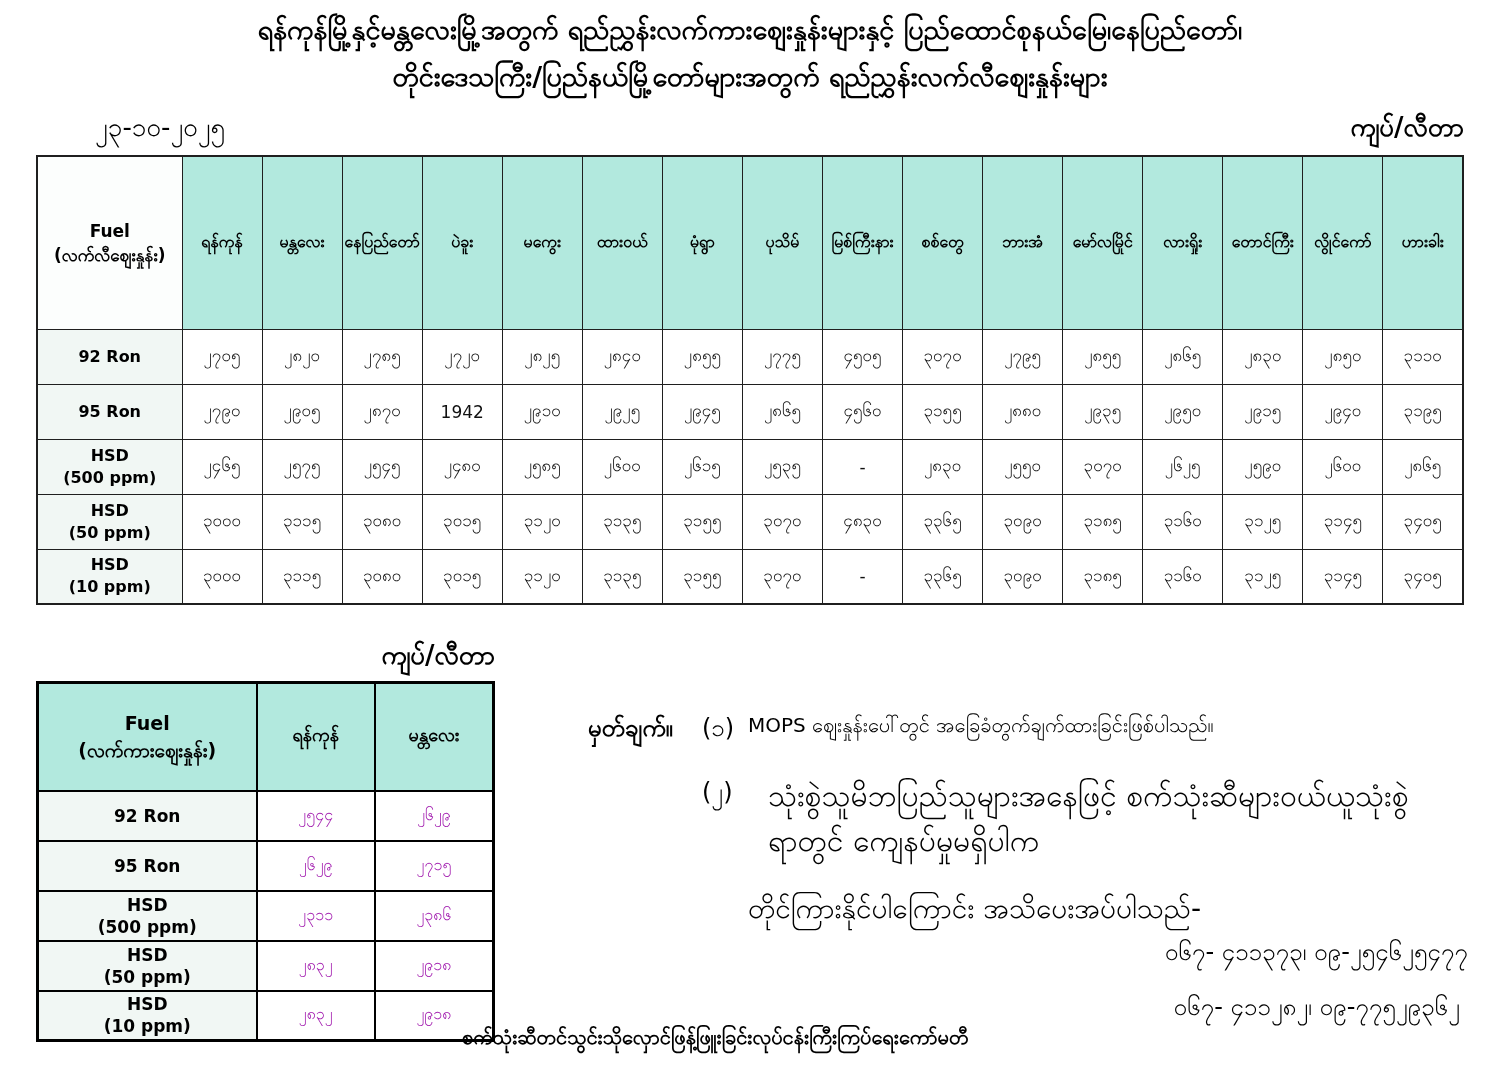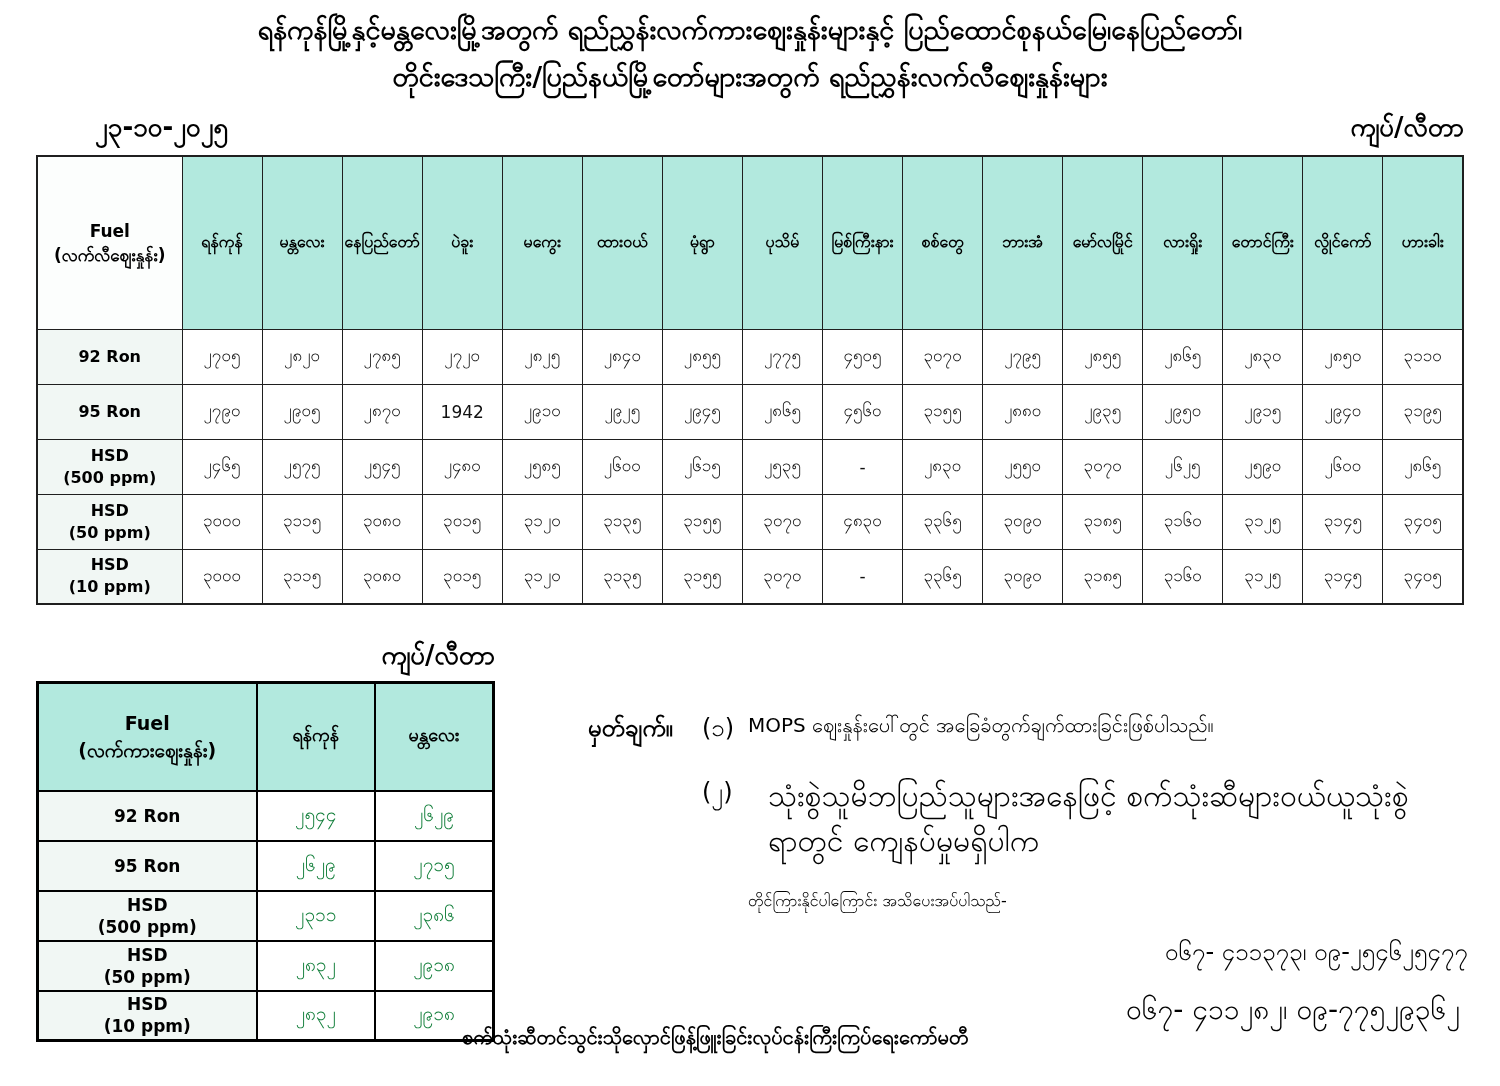--- a/index.html
+++ b/index.html
@@ -11,21 +11,21 @@
     position:relative;
     overflow:hidden;
   }
   .page { position:absolute; left:0; top:0; width:1500px; height:1086px; background:#fff; }
 
   .title-block { position:absolute; left:0; top:6px; width:1500px; text-align:center; }
   .title-line { font-size:27px; font-weight:bold; line-height:47px; color:#000; }
 
   .date-label {
     position:absolute; left:95px; top:110px;
-    font-size:26px; font-weight:bold;
+    font-size:26px; font-weight:normal;
   }
   .unit-label-top {
     position:absolute; right:36px; top:110px;
     font-size:26px; font-weight:bold; text-align:right;
   }
 
   
   table { border-collapse:collapse; table-layout:fixed;padding-left:36px; }
   .retail-table {
     position:absolute; left:36px; top:155px; width:1428px;
@@ -65,32 +65,32 @@
   .wholesale-table col.fuel-col { width:219px; }
   .wholesale-table .fuel-th {
     background:#b2e9de; font-size:19px; font-weight:bold;
     height:108px; line-height:27px;
   }
   .wholesale-table .city-th { background:#b2e9de; font-size:18px; font-weight:bold; }
   .wholesale-table .rowlabel {
     background:#f1f7f4; font-size:17px; font-weight:bold;
     white-space:pre-line; line-height:22px; height:50px;
   }
-  .wholesale-table td.price { background:#fff; font-size:19px; color:#15803d; }
+  .wholesale-table td.price { background:#fff; font-size:16px; color:#a21caf; }
 
   
   .note-label { position:absolute; left:588px; top:712px; font-size:24px; font-weight:bold; }
   .note1-num  { position:absolute; left:702px; top:712px; font-size:24px; }
   .note1-text { position:absolute; left:748px; top:712px; font-size:20px; }
   .note2-num  { position:absolute; left:702px; top:776px; font-size:24px; }
   .note2-l1   { position:absolute; left:768px; top:776px; width:714px; font-size:30px; }
   .note2-l2   { position:absolute; left:748px; top:833px; width:714px; font-size:24px; }
-  .note2-l3   { position:absolute; left:748px; top:890px; width:714px; font-size:16px; }
+  .note2-l3   { position:absolute; left:748px; top:890px; width:714px; font-size:28px; }
   .phone1 { position:absolute; right:32px; top:936px; font-size:24px; text-align:right; }
-  .phone2 { position:absolute; right:40px; top:991px; font-size:28px; text-align:right; }
+  .phone2 { position:absolute; right:40px; top:991px; font-size:24px; text-align:right; }
   .footer-line {
     position:absolute; right:38px; top:1024px; width:1000px;
     font-size:20px; font-weight:bold; text-align:left;
   }
 </style>
 </head>
 <body>
 
 <div class="page">
 

